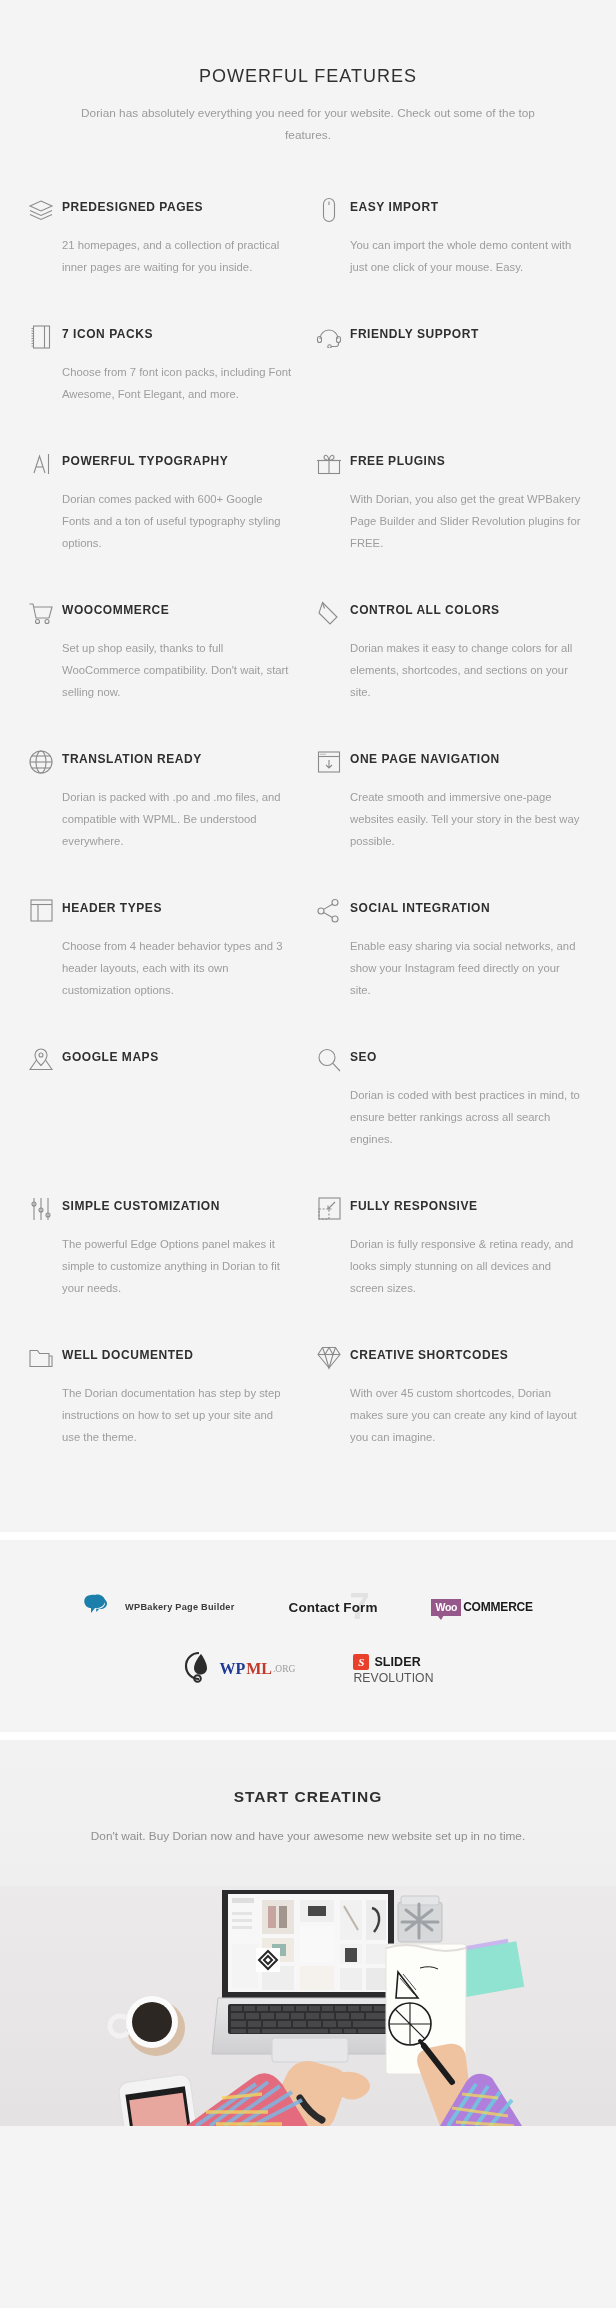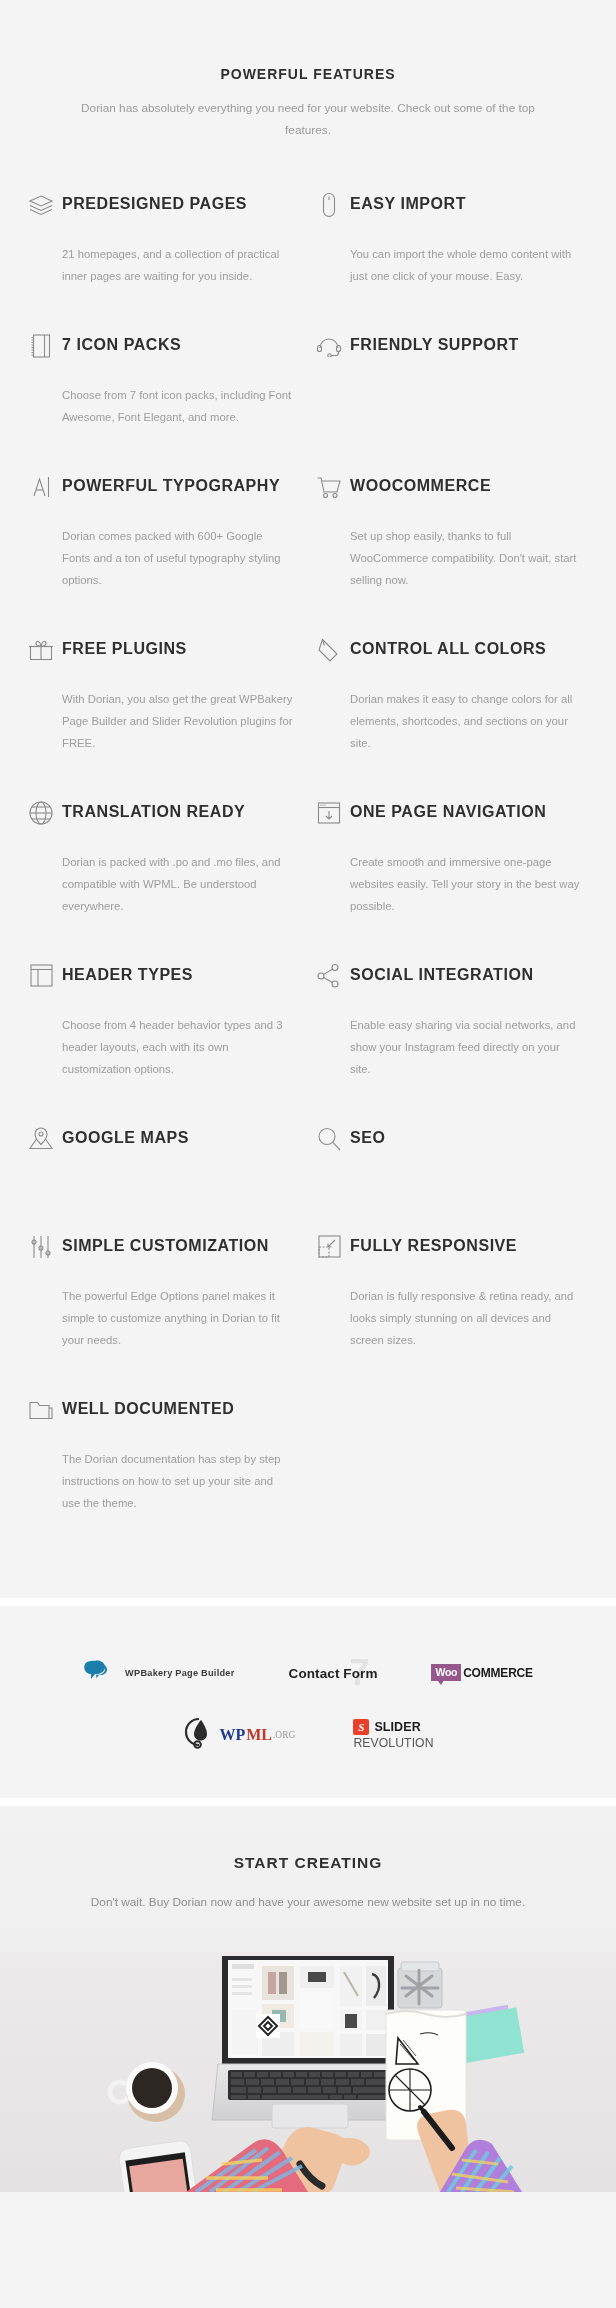--- a/index.html
+++ b/index.html
@@ -10,22 +10,22 @@
   }
   body { width: 616px; overflow-x: hidden; }
 
   
   .features-section {
     background: #f4f4f4;
     padding: 66px 0 40px 0;
   }
   .section-head { text-align: center; padding: 0 60px; }
   .section-title {
-    font-size: 14px;
-    font-weight: bold;
+    font-size: 18px;
+    font-weight: normal;
     letter-spacing: 1.0px;
     color: #303030;
     text-transform: uppercase;
   }
   .section-sub {
     margin-top: 16px;
     font-size: 11.8px;
     line-height: 1.85;
     color: #9b9b9b;
     font-weight: 400;
@@ -50,30 +50,30 @@
     width: 42px;
     height: 28px;
     display: flex;
     align-items: center;
     justify-content: center;
     margin-top: 1px;
   }
   .feature-icon svg { display: block; }
   .feature-body { flex: 1 1 auto; padding-right: 6px; }
   .feature-title {
-    font-size: 16px;
+    font-size: 12px;
     font-weight: bold;
     letter-spacing: 0.55px;
     color: #2f2f2f;
     text-transform: uppercase;
     line-height: 1;
     padding-top: 6px;
   }
   .feature-text {
-    margin-top: 31px;
+    margin-top: 21px;
     font-size: 11.3px;
     line-height: 1.95;
     color: #9d9d9d;
   }
 
   
   .gap-white { background: #ffffff; height: 8px; }
 
   
   .logos-section {
@@ -238,44 +238,44 @@
       </span>
       <div class="feature-body">
         <div class="feature-title">POWERFUL TYPOGRAPHY</div>
         <p class="feature-text">Dorian comes packed with 600+ Google Fonts and a ton of useful typography styling options.</p>
       </div>
     </div>
 
     <div class="feature-item">
       <span class="feature-icon">
         <svg width="26" height="24" viewBox="0 0 26 24" fill="none" stroke="#8b8b8b" stroke-width="1.1">
-          <path d="M1.5 3 L5 3 L8 17 L21 17 L24 6 L6 6"></path>
-          <circle cx="9.5" cy="20.5" r="2"></circle>
-            <circle cx="19" cy="20.5" r="2"></circle>
-        </svg>
-      </span>
-      <div class="feature-body">
-        <div class="feature-title">WOOCOMMERCE</div>
-        <p class="feature-text">Set up shop easily, thanks to full WooCommerce compatibility. Don't wait, start selling now.</p>
-      </div>
-    </div>
-
-    <div class="feature-item">
-      <span class="feature-icon">
-        <svg width="26" height="24" viewBox="0 0 26 24" fill="none" stroke="#8b8b8b" stroke-width="1.1">
           <rect x="2.5" y="8.5" width="21" height="13"></rect>
           <path d="M1 8.5 L25 8.5"></path>
             <path d="M13 8.5 L13 21.5"></path>
           <path d="M13 8.5 C13 8.5 8 8 8 5.3 C8 3.6 9.6 2.8 10.8 3.6 C12.2 4.5 13 8.5 13 8.5Z"></path>
           <path d="M13 8.5 C13 8.5 18 8 18 5.3 C18 3.6 16.4 2.8 15.2 3.6 C13.8 4.5 13 8.5 13 8.5Z"></path>
         </svg>
       </span>
       <div class="feature-body">
         <div class="feature-title">FREE PLUGINS</div>
         <p class="feature-text">With Dorian, you also get the great WPBakery Page Builder and Slider Revolution plugins for FREE.</p>
+      </div>
+    </div>
+
+    <div class="feature-item">
+      <span class="feature-icon">
+        <svg width="26" height="24" viewBox="0 0 26 24" fill="none" stroke="#8b8b8b" stroke-width="1.1">
+          <path d="M1.5 3 L5 3 L8 17 L21 17 L24 6 L6 6"></path>
+          <circle cx="9.5" cy="20.5" r="2"></circle>
+            <circle cx="19" cy="20.5" r="2"></circle>
+        </svg>
+      </span>
+      <div class="feature-body">
+        <div class="feature-title">WOOCOMMERCE</div>
+        <p class="feature-text">Set up shop easily, thanks to full WooCommerce compatibility. Don't wait, start selling now.</p>
       </div>
     </div>
 
     <div class="feature-item">
       <span class="feature-icon">
         <svg width="24" height="26" viewBox="0 0 24 26" fill="none" stroke="#8b8b8b" stroke-width="1.1">
           <path d="M5.5 2.5 L20 17 L13 24 L2 13 Z"></path>
           <path d="M5.5 2.5 C5.5 2.5 6.5 6 7.5 8.5"></path>
         </svg>
       </span>
@@ -363,20 +363,21 @@
 
     <div class="feature-item">
       <span class="feature-icon">
         <svg width="26" height="26" viewBox="0 0 26 26" fill="none" stroke="#8b8b8b" stroke-width="1.1">
           <circle cx="11" cy="10.5" r="8"></circle>
             <path d="M16.9 16.4 L24 24"></path>
         </svg>
       </span>
       <div class="feature-body">
         <div class="feature-title">SEO</div>
+        <p class="feature-text">Dorian is coded with best practices in mind, to ensure better rankings across all search engines.</p>
       </div>
     </div>
 
     <div class="feature-item">
       <span class="feature-icon">
         <svg width="24" height="26" viewBox="0 0 24 26" fill="none" stroke="#8b8b8b" stroke-width="1.1">
           <path d="M5 2 L5 24"></path>
             <path d="M12 2 L12 24"></path>
             <path d="M19 2 L19 24"></path>
           <circle cx="5" cy="8" r="2"></circle>
@@ -410,20 +411,34 @@
           <path d="M2 19.5 L2 3.5 L9.5 3.5 L11.5 6.5 L21 6.5 L21 19.5 Z"></path>
           <path d="M21 9 L24 9 L24 19.5 L2 19.5"></path>
         </svg>
       </span>
       <div class="feature-body">
         <div class="feature-title">WELL DOCUMENTED</div>
         <p class="feature-text">The Dorian documentation has step by step instructions on how to set up your site and use the theme.</p>
       </div>
     </div>
 
+    <div class="feature-item">
+      <span class="feature-icon">
+        <svg width="26" height="25" viewBox="0 0 26 25" fill="none" stroke="#8b8b8b" stroke-width="1.1">
+          <path d="M2 9.5 L13 23 L24 9.5 L19.5 2.5 L6.5 2.5 Z"></path>
+          <path d="M2 9.5 L24 9.5"></path>
+          <path d="M6.5 2.5 L9 9.5 L13 23 L17 9.5 L19.5 2.5"></path>
+          <path d="M9 9.5 L13 2.5 L17 9.5"></path>
+        </svg>
+      </span>
+      <div class="feature-body">
+        <div class="feature-title">CREATIVE SHORTCODES</div>
+        <p class="feature-text">With over 45 custom shortcodes, Dorian makes sure you can create any kind of layout you can imagine.</p>
+      </div>
+    </div>
 
   </div>
 </section>
 
 <div class="gap-white"></div>
 
 <section class="logos-section">
   <div class="logo-row row1">
 
     <div class="logo-cell">

